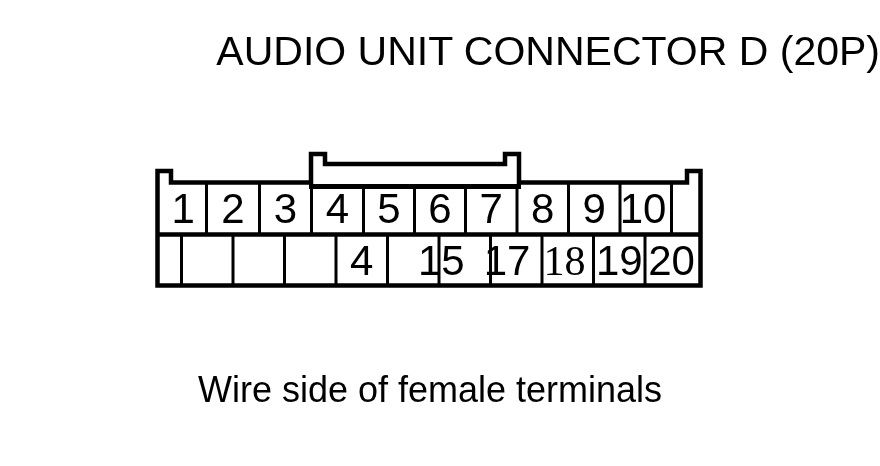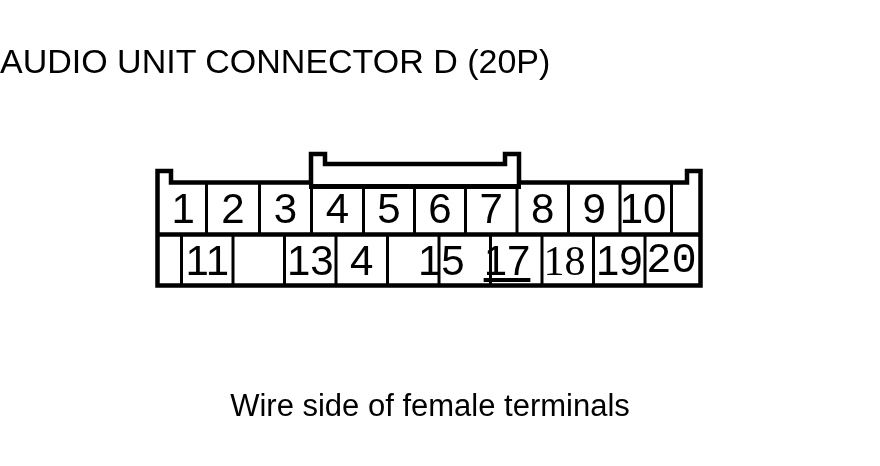--- a/index.html
+++ b/index.html
@@ -11,40 +11,39 @@
     position: relative;
     width: 880px;
     height: 466px;
     background: #ffffff;
     overflow: hidden;
     font-family: "Liberation Sans", sans-serif;
     color: #000000;
   }
   .title {
     position: absolute;
-    top: 46px;
+    top: 36px;
     left: 0;
     width: 880px;
-    text-align: left;
-    font-size: 34px;
+    text-align: right;
+    font-size: 41px;
     line-height: 30px;
     font-weight: normal;
     white-space: nowrap;
   }
   .caption {
     position: absolute;
     top: 374px;
     left: 0;
     width: 860px;
     text-align: center;
-    font-size: 31px;
+    font-size: 36px;
     line-height: 31px;
     font-weight: normal;
     white-space: nowrap;
-    margin-top: 16px;
   }
   .connector-svg {
     position: absolute;
     top: 0;
     left: 0;
   }
   .pin {
     position: absolute;
     display: flex;
     align-items: center;
@@ -119,24 +118,22 @@
   <div class="pin r1" style="left:206.5px; width:53px;">2</div>
   <div class="pin r1" style="left:259.5px; width:52px;">3</div>
   <div class="pin r1" style="left:311.5px; width:52px;">4</div>
   <div class="pin r1" style="left:363.5px; width:51px;">5</div>
   <div class="pin r1" style="left:414.5px; width:51px;">6</div>
   <div class="pin r1" style="left:465.5px; width:51.5px;">7</div>
   <div class="pin r1" style="left:517px;   width:51.5px;">8</div>
   <div class="pin r1" style="left:568.5px; width:51.5px;">9</div>
   <div class="pin r1" style="left:620px;   width:46px;">10</div>
 
-  <div class="pin r2" style="left:181.5px; width:51.5px;">11</div>
-  <div class="pin r2" style="left:284.5px; width:51.5px;">13</div>
   <div class="pin r2" style="left:336px;   width:51.5px;">4</div>
   <div class="pin r2" style="left:387.5px; width:51.5px;margin-left:28px;">15</div>
-  <div class="pin r2" style="left:490.5px; width:33px;text-decoration:underline;">17</div>
+  <div class="pin r2" style="left:490.5px; width:33px;">17</div>
   <div class="pin r2" style="left:550px;   width:29px;font-family:Liberation Serif, serif;">18</div>
   <div class="pin r2" style="left:593.5px; width:51.5px;">19</div>
-  <div class="pin r2" style="left:645px;   width:53px;font-family:Liberation Mono, monospace;">20</div>
+  <div class="pin r2" style="left:645px;   width:53px;">20</div>
 
   <div class="caption">Wire side of female terminals</div>
 
 </div>
 
 </body></html>

